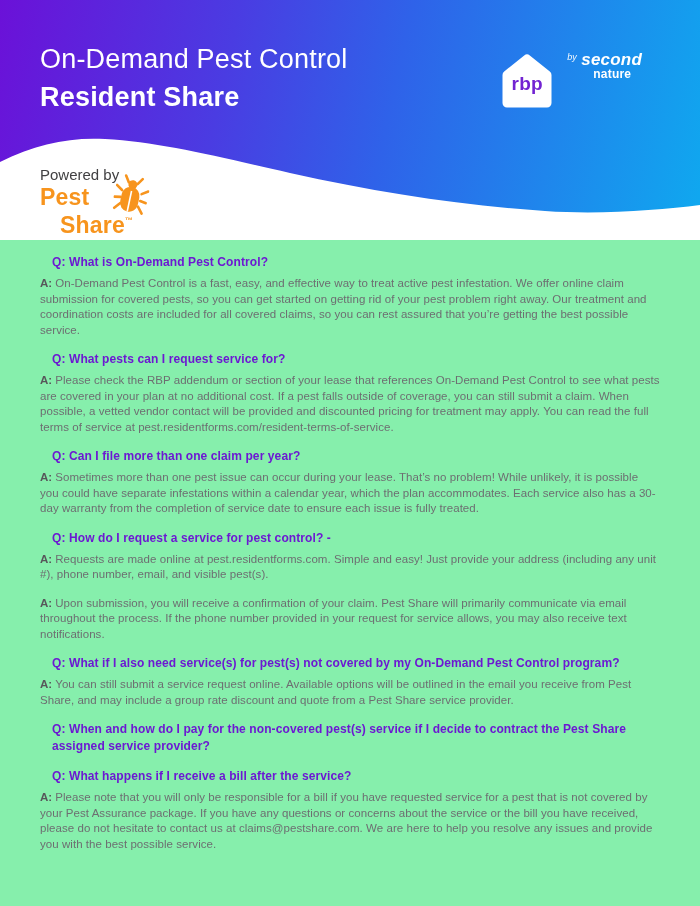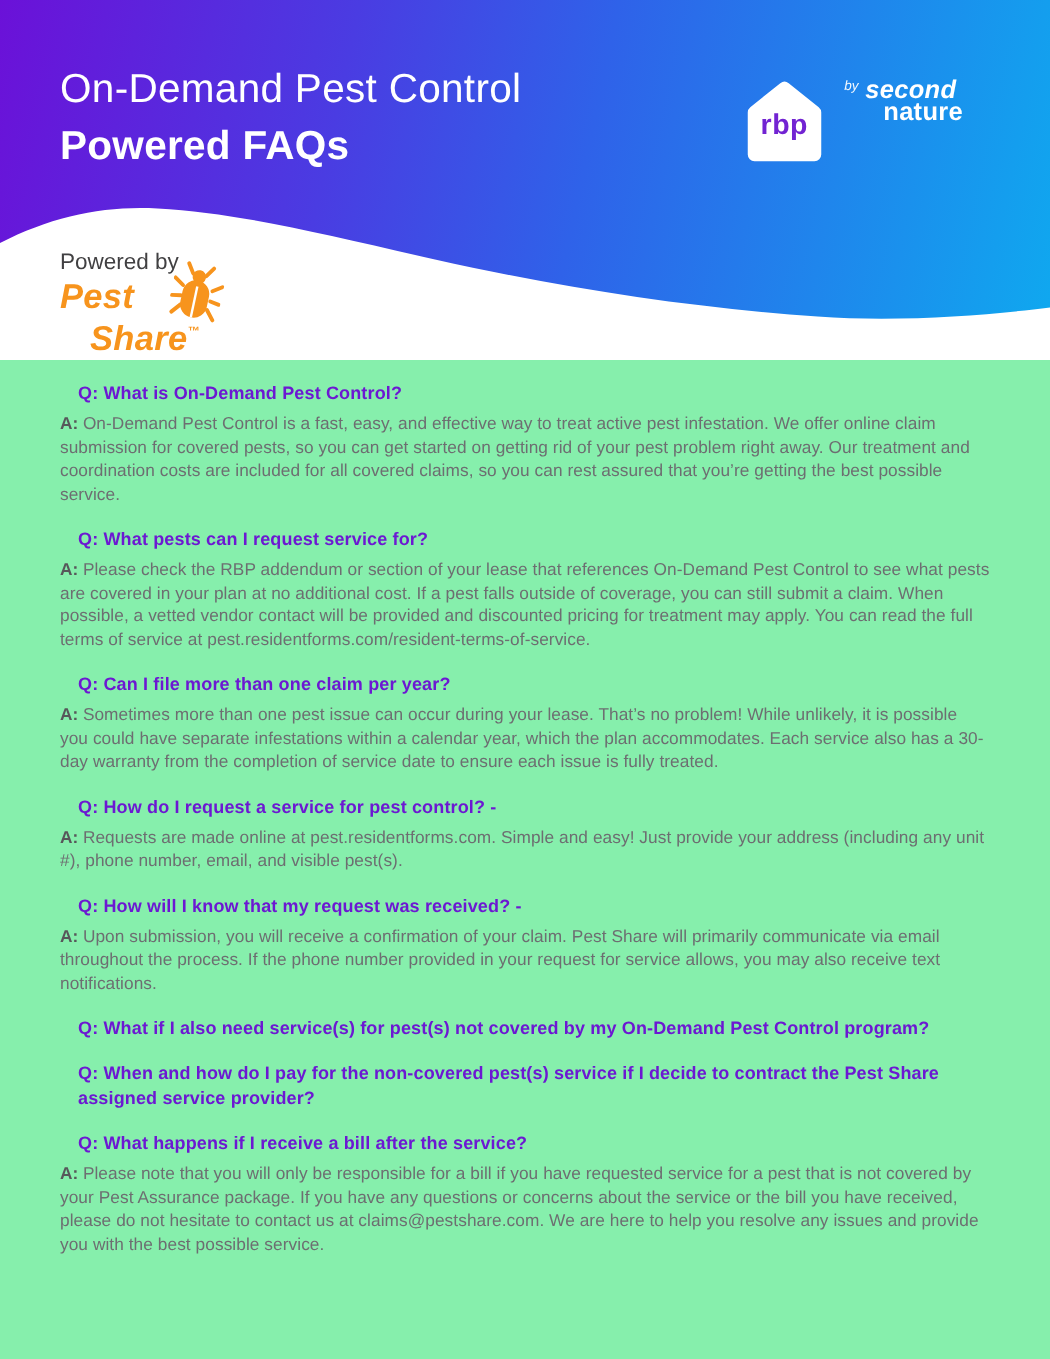--- a/index.html
+++ b/index.html
@@ -67,29 +67,29 @@
     width: 56px;
     text-align: center;
     color: #7223d2;
     font-size: 19px;
     font-weight: 700;
     letter-spacing: 0.3px;
   }
   .sn-logo { color: #ffffff; line-height: 15px; position: relative; padding-left: 14px; }
   .sn-by { position: absolute; left: 0; top: -2px; font-size: 9px; font-weight: 400; opacity: 0.95; font-style: italic; }
   .sn-line1 { font-size: 17px; font-weight: 700; letter-spacing: 0.2px; font-style: italic; }
-  .sn-line2 { font-size: 17px; font-weight: 700; letter-spacing: 0.2px; margin-left: 12px; }
+  .sn-line2 { font-size: 12px; font-weight: 700; letter-spacing: 0.2px; margin-left: 12px; }
 
   
   .powered {
     position: absolute;
     left: 40px; top: 166px;
   }
   .powered-label { font-size: 15px; color: #414042; font-weight: 400; }
-  .ps-wordmark { position: relative; margin-top: 2px; color: #f7941d; font-weight: 700; line-height: 24px; font-style: italic; }
+  .ps-wordmark { position: relative; margin-top: 2px; color: #f7941d; font-weight: 700; line-height: 24px; }
   .ps-line1 { font-size: 23px; letter-spacing: 0.2px; }
   .ps-line2 { font-size: 23px; letter-spacing: 0.2px; margin-left: 20px; }
   .ps-tm { font-size: 8px; vertical-align: 10px; }
   .bug { position: absolute; left: 74px; top: -10px; transform: rotate(12deg); }
 
   
   .content {
     padding: 14px 40px 0 40px;
   }
   .faq { margin-bottom: 13px; }
@@ -120,21 +120,21 @@
 
 <div class="page">
 
   <div class="header">
     <svg class="wave" viewBox="0 0 700 112" preserveAspectRatio="none" aria-hidden="true">
       <path d="M0,34 C35,16 70,9 105,11 C160,14 215,28 290,45 C380,65 460,77 545,83 C600,87 660,82 700,77 L700,112 L0,112 Z" fill="#ffffff"></path>
     </svg>
 
     <div class="titles">
       <div class="title-line1">On-Demand Pest Control</div>
-      <div class="title-line2">Powered FAQs</div>
+      <div class="title-line2">Resident Share</div>
     </div>
 
     <div class="brandmark">
       <div class="rbp-badge">
         <div class="rbp-diamond"></div>
         <svg class="rbp-house" viewBox="0 0 56 58" aria-hidden="true">
           <polygon points="28,7 48,23 48,51 8,51 8,23" fill="#ffffff" stroke="#ffffff" stroke-width="9" stroke-linejoin="round"></polygon>
         </svg>
         <div class="rbp-text">rbp</div>
       </div>
@@ -185,26 +185,26 @@
       <h3 class="q">Q: Can I file more than one claim per year?</h3>
       <p class="a"><span class="a-prefix">A:</span><span>Sometimes more than one pest issue can occur during your lease. That’s no problem! While unlikely, it is possible you could have separate infestations within a calendar year, which the plan accommodates. Each service also has a 30-day warranty from the completion of service date to ensure each issue is fully treated.</span></p>
     </section>
 
     <section class="faq">
       <h3 class="q">Q: How do I request a service for pest control? -</h3>
       <p class="a"><span class="a-prefix">A:</span><span>Requests are made online at pest.residentforms.com. Simple and easy! Just provide your address (including any unit #), phone number, email, and visible pest(s).</span></p>
     </section>
 
     <section class="faq">
-      <h3 class="q">Q: How will I know that my request was received? -</h3>
       <p class="a"><span class="a-prefix">A:</span><span>Upon submission, you will receive a confirmation of your claim. Pest Share will primarily communicate via email throughout the process. If the phone number provided in your request for service allows, you may also receive text notifications.</span></p>
     </section>
 
     <section class="faq">
       <h3 class="q">Q: What if I also need service(s) for pest(s) not covered by my On-Demand Pest Control program?</h3>
+      <p class="a"><span class="a-prefix">A:</span><span>You can still submit a service request online. Available options will be outlined in the email you receive from Pest Share, and may include a group rate discount and quote from a Pest Share service provider.</span></p>
     </section>
 
     <section class="faq">
       <h3 class="q">Q: When and how do I pay for the non-covered pest(s) service if I decide to contract the Pest Share assigned service provider?</h3>
     </section>
 
     <section class="faq">
       <h3 class="q">Q: What happens if I receive a bill after the service?</h3>
       <p class="a"><span class="a-prefix">A:</span><span>Please note that you will only be responsible for a bill if you have requested service for a pest that is not covered by your Pest Assurance package. If you have any questions or concerns about the service or the bill you have received, please do not hesitate to contact us at claims@pestshare.com. We are here to help you resolve any issues and provide you with the best possible service.</span></p>
     </section>

